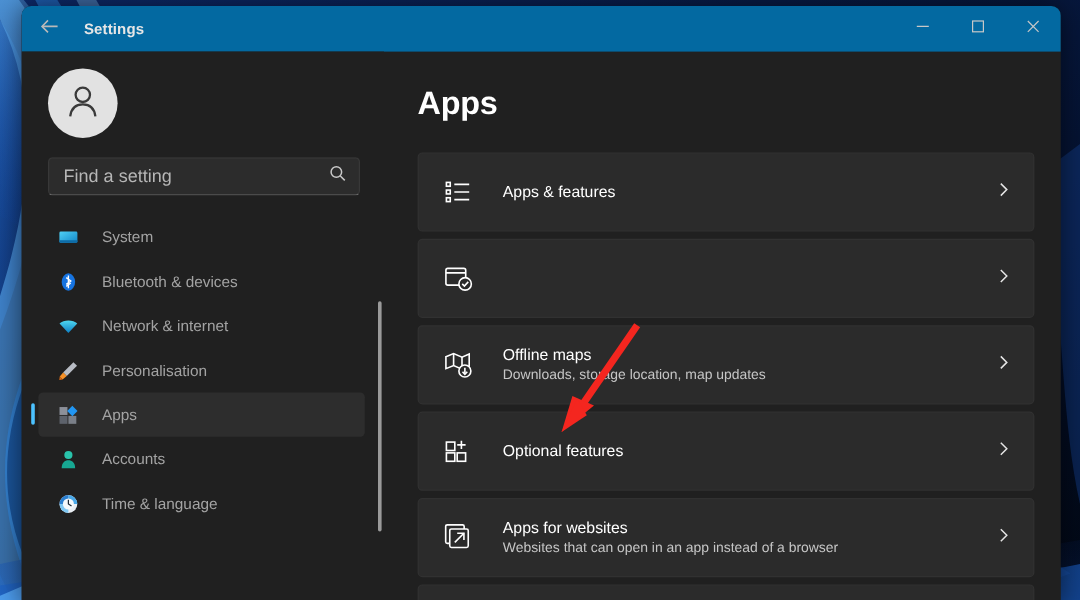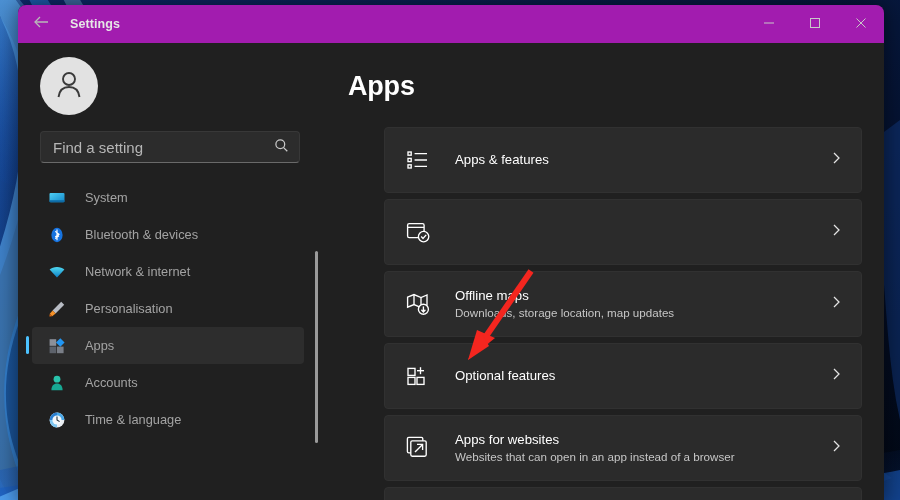--- a/index.html
+++ b/index.html
@@ -24,21 +24,21 @@
     overflow:hidden;
     z-index:5;
     box-shadow:0 0 22px rgba(0,0,0,.55);
   }
 
   
   .titlebar {
     height:38px;
     display:flex; align-items:center;
     position:relative;
-    background:#a21caf;
+    background:#0369a1;
   }
   .back-btn {
     width:30px; height:30px; margin-left:8px;
     display:flex; align-items:center; justify-content:center;
     border-radius:4px; cursor:pointer;
   }
   .back-btn svg { stroke:#b9b9b9; }
   .win-title {
     margin-left:14px;
     font-size:12.5px; color:#e6e6e6; font-weight:600;
@@ -138,21 +138,20 @@
   .card {
     position:relative;
     height:66px;
     background:#2b2b2b;
     border:1px solid #313131;
     border-radius:4px;
     margin-bottom:6px;
     display:flex; align-items:center;
     padding:0 18px 0 20px;
     cursor:pointer;
-    margin-left:36px;
   }
   .card-ico { width:26px; height:26px; flex:0 0 26px; margin-right:24px; }
   .card-ico svg { stroke:#ffffff; fill:none; display:block; }
   .card-text { flex:1; }
   .card-title { font-size:13.2px; color:#ffffff; line-height:1.45; }
   .card-sub   { font-size:11.6px; color:#c6c6c6; line-height:1.45; }
   .chev { flex:0 0 auto; }
   .chev svg { stroke:#e4e4e4; fill:none; }
 
   

